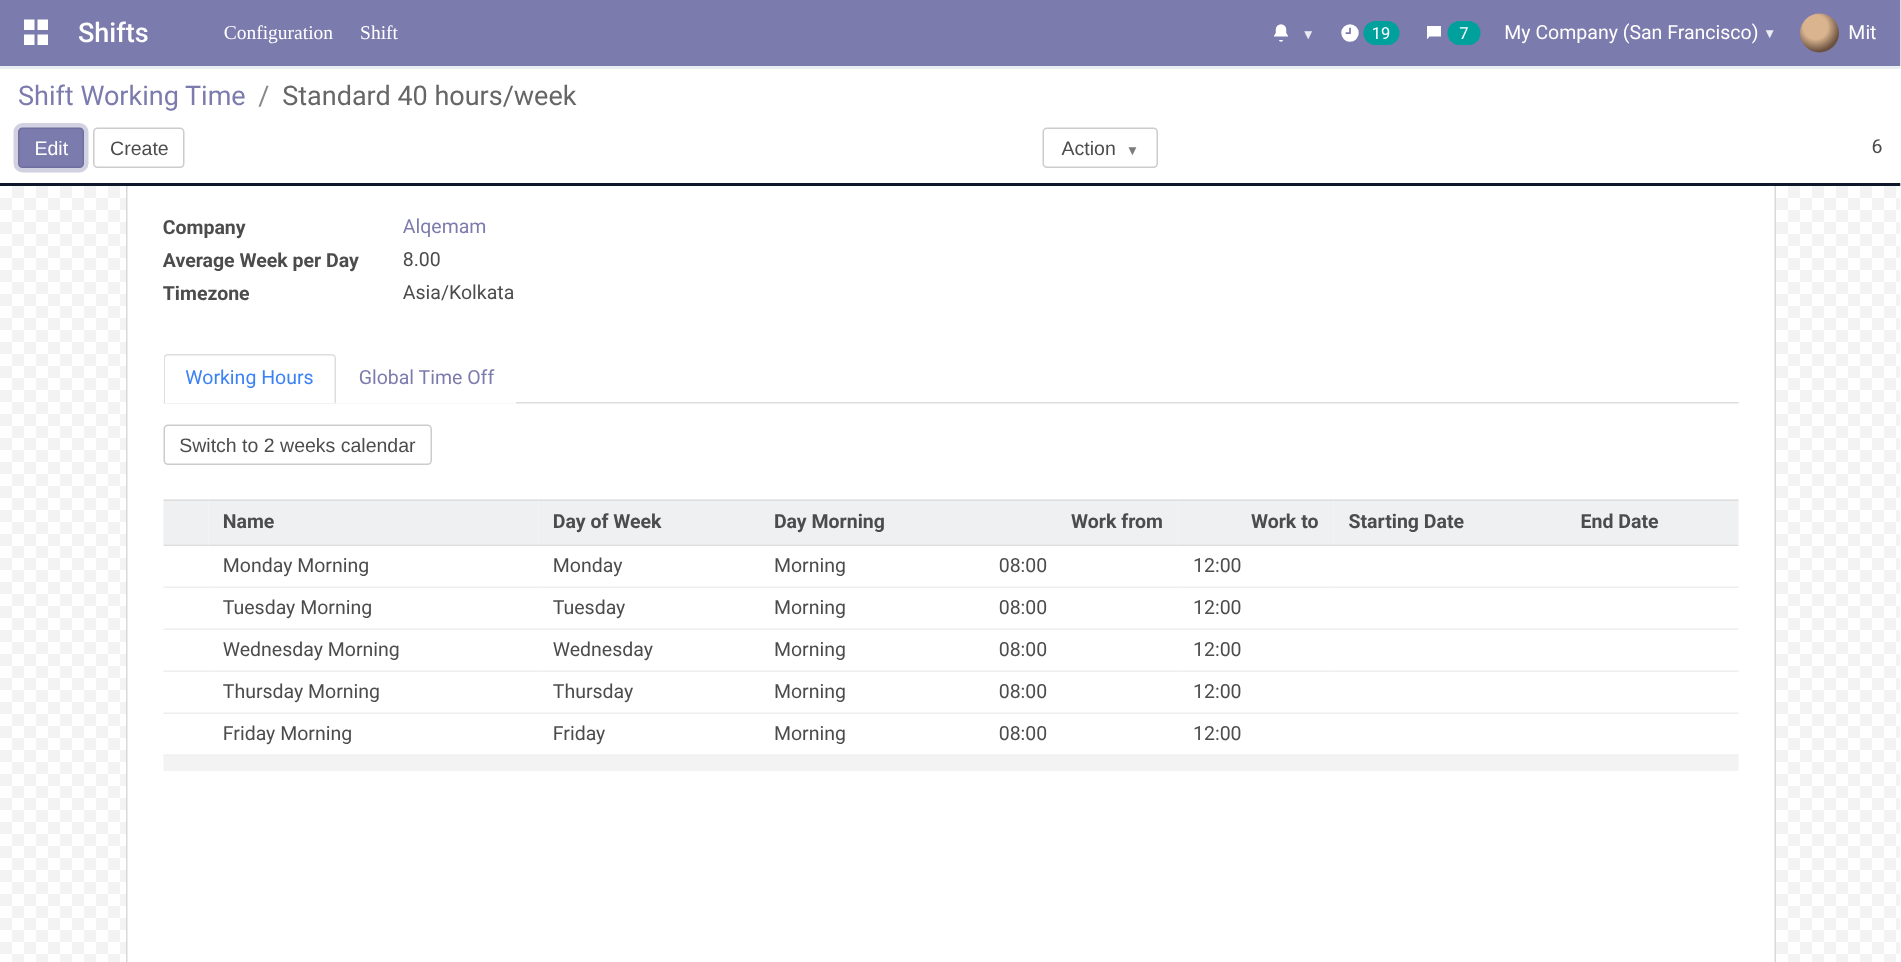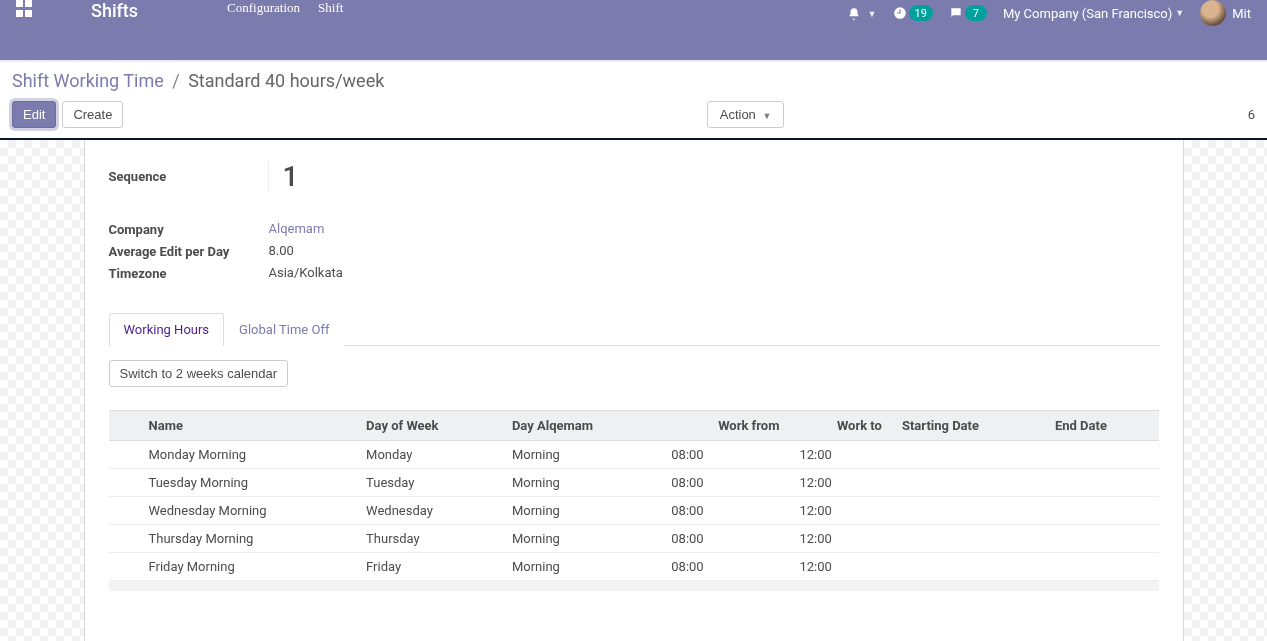--- a/index.html
+++ b/index.html
@@ -1,19 +1,19 @@
 <!DOCTYPE html>
 <html><head>
 <meta charset="utf-8">
 <style>
   * { box-sizing: border-box; margin: 0; padding: 0; }
   body { font-family: -apple-system, BlinkMacSystemFont, "Segoe UI", Roboto, "Helvetica Neue", Arial, sans-serif; font-size: 13px; color: #4c4c4c; background: #fff; }
   
   
-  .topbar { background: #7c7bad; height: 60px; display: flex; align-items: flex-start; padding: 0 16px; color: #fff; gap: 39px; }
+  .topbar { background: #7c7bad; height: 44px; display: flex; align-items: center; padding: 0 16px; color: #fff; }
   .apps-icon { width: 18px; height: 18px; display: flex; flex-wrap: wrap; gap: 2px; cursor: pointer; margin-right: 18px; }
   .apps-icon span { width: 7px; height: 7px; background: #fff; }
   .brand { font-size: 18px; font-weight: 500; margin-right: 50px; }
   .nav-links { display: flex; gap: 18px; }
   .nav-links a { color: #fff; text-decoration: none; font-size: 13px; cursor: pointer; font-family: Liberation Serif, serif; }
   .topbar-right { margin-left: auto; display: flex; align-items: center; gap: 16px; }
   .bell { position: relative; cursor: pointer; }
   .caret-down { font-size: 9px; margin-left: 3px; opacity: .85; }
   .badge-wrap { display: flex; align-items: center; cursor: pointer; }
   .badge-clock, .badge-chat { display: inline-flex; align-items: center; justify-content:center; background: #00a09d; color: #fff; border-radius: 9px; padding: 0 6px; height: 16px; font-size: 11px; min-width: 22px; }
@@ -28,21 +28,21 @@
   .header-area { padding: 8px 12px 10px 12px; border-bottom: 2px solid #0f172a; }
   .breadcrumb { font-size: 18px; margin-bottom: 10px; }
   .breadcrumb a { color: #7c7bad; text-decoration: none; cursor: pointer; }
   .breadcrumb .sep { color: #888; margin: 0 4px; }
   .breadcrumb .current { color: #666; }
   
   .toolbar { display: flex; align-items: center; }
   .btn { display: inline-block; padding: 5px 10px; border: 1px solid #ccc; background: #fff; border-radius: 3px; cursor: pointer; font-size: 13px; color:#4c4c4c;}
   .btn-primary { background: #7c7bad; border: 1px solid #6f6e9e; color: #fff; box-shadow: 0 0 0 3px rgba(124,123,173,.35); }
   .btn + .btn { margin-left: 6px; }
-  .toolbar .action { margin-left: auto; margin-right: auto; position: relative; left: 60px;}
+  .toolbar .action { margin-left: auto; margin-right: auto; position: relative; left: 48px;}
   .toolbar .action .btn { padding: 5px 12px; }
   .pager { color: #4c4c4c; font-size: 13px; }
   
   
   .sheet-wrap { background: repeating-conic-gradient(#f3f3f3 0% 25%, #ffffff 0% 50%) 0 0 / 16px 16px; padding: 0; min-height: 520px; }
   .sheet { background: #fff; max-width: 1100px; margin: 0 auto; border-left: 1px solid #d8d8d8; border-right: 1px solid #d8d8d8; min-height: 520px; padding: 10px 24px 24px 24px; }
   
   
   .seq-row { display: flex; align-items: center; padding: 10px 0 18px 0; }
   .seq-row .lab { width: 160px; font-weight: 700; font-size: 13px; color:#4c4c4c; border-right: 1px solid #eee; padding: 8px 0;}
@@ -50,21 +50,21 @@
   
   .fields { margin-top: 8px; }
   .field-row { display: flex; padding: 2px 0; }
   .field-row .lab { width: 160px; font-weight: 700; color:#4c4c4c; font-size: 13px; line-height: 1.4; }
   .field-row .val { font-size: 13px; color:#4c4c4c; }
   .field-row .val.link { color: #7c7bad; cursor: pointer; }
   
   
   .tabs { border-bottom: 1px solid #ddd; margin-top: 26px; display: flex; }
   .tab { padding: 8px 14px; cursor: pointer; color: #7c7bad; font-size: 13px; border: 1px solid transparent; position: relative; top: 1px; background: #fff; }
-  .tab.active { border: 1px solid #ddd; border-bottom: 1px solid #fff; border-radius: 3px 3px 0 0; color: #4c1d95; }
+  .tab.active { border: 1px solid #ddd; border-bottom: 1px solid #fff; border-radius: 3px 3px 0 0; color: #3b82f6; }
   
   .tab-pane { padding-top: 14px; }
   .switch-btn { display:inline-block; }
   
   
   table.list { width: 100%; border-collapse: collapse; margin-top: 23px; font-size: 13px; }
   table.list thead th { background: #eef0f2; border-top: 1px solid #ddd; border-bottom: 1px solid #ddd; text-align: left; font-weight: 700; padding: 7px 10px; color:#4c4c4c; }
   table.list thead th.num { text-align: right; }
   table.list thead th.drag { width: 30px; }
   table.list tbody td { border-bottom: 1px solid #eee; padding: 6px 10px; color:#4c4c4c; }
@@ -135,32 +135,28 @@
         <span class="caret-down" style="color:#666;">▼</span>
       </button>
     </div>
     <div class="pager">6</div>
   </div>
 </div>
 
 <div class="sheet-wrap">
   <div class="sheet">
 
-    <div class="seq-row">
-      <div class="lab">Sequence</div>
-      <div class="val">1</div>
-    </div>
 
     <div class="fields">
       <div class="field-row">
         <div class="lab">Company</div>
         <div class="val link">Alqemam</div>
       </div>
       <div class="field-row">
-        <div class="lab">Average Edit per Day</div>
+        <div class="lab">Average Week per Day</div>
         <div class="val">8.00</div>
       </div>
       <div class="field-row">
         <div class="lab">Timezone</div>
         <div class="val">Asia/Kolkata</div>
       </div>
     </div>
 
     <div class="tabs">
       <div class="tab active">Working Hours</div>
@@ -169,21 +165,21 @@
 
     <div class="tab-pane">
       <button class="btn switch-btn">Switch to 2 weeks calendar</button>
 
       <table class="list">
         <thead>
           <tr>
             <th class="drag"></th>
             <th>Name</th>
             <th>Day of Week</th>
-            <th>Day Alqemam</th>
+            <th>Day Morning</th>
             <th class="num">Work from</th>
             <th class="num">Work to</th>
             <th>Starting Date</th>
             <th>End Date</th>
           </tr>
         </thead>
         <tbody id="rows">
             <tr>
               <td class="drag"></td>
               <td>Monday Morning</td>

